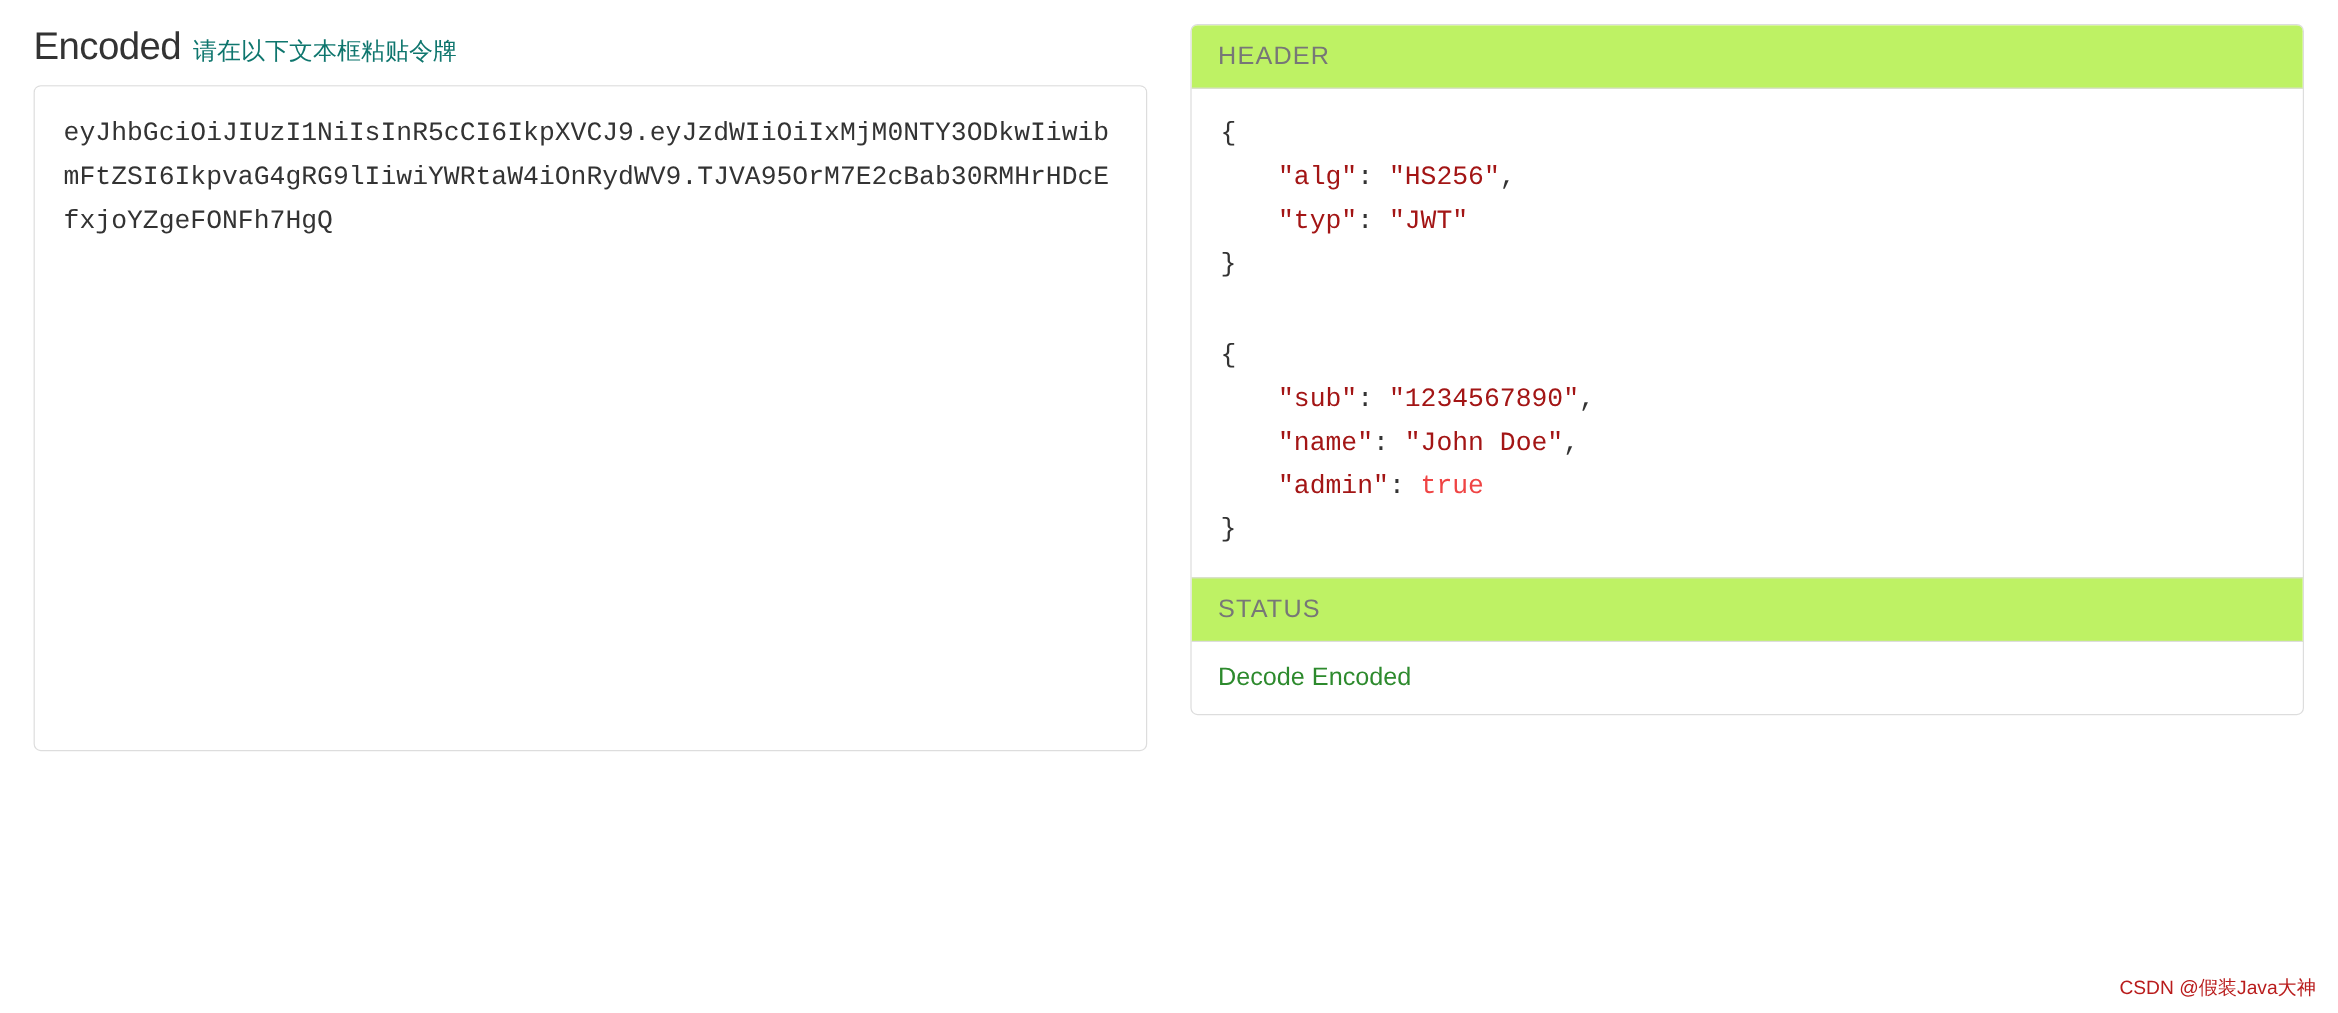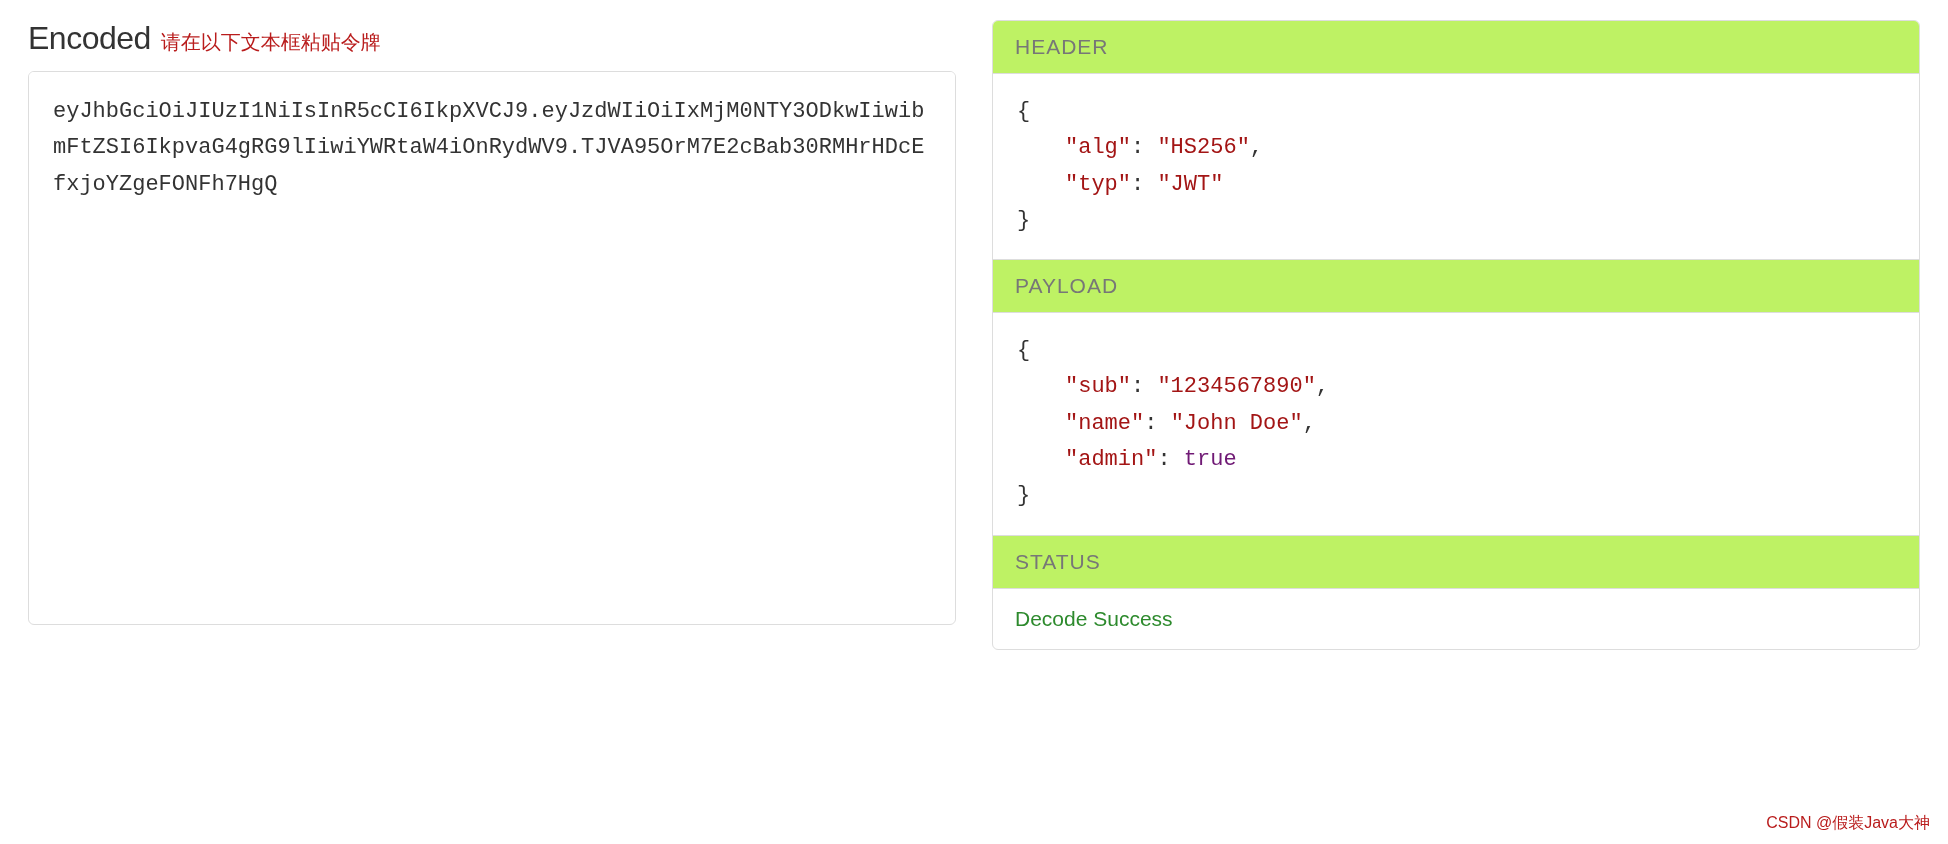--- a/index.html
+++ b/index.html
@@ -30,21 +30,21 @@
     }
     .title-main {
       font-size: 32px;
       font-weight: 400;
       color: #333;
       letter-spacing: -0.5px;
     }
     .title-sub {
       font-size: 20px;
       font-weight: 300;
-      color: #b91c1c;
+      color: #0f766e;
     }
     .panel-box {
       border: 1px solid #ddd;
       border-radius: 6px;
       background: #fff;
       overflow: hidden;
     }
     .encoded-textarea {
       width: 100%;
       height: 548px;
@@ -83,21 +83,21 @@
     .json-indent {
       padding-left: 48px;
     }
     .json-key {
       color: #a31515;
     }
     .json-string {
       color: #a31515;
     }
     .json-bool {
-      color: #701a75;
+      color: #ef4444;
     }
     .json-punct {
       color: #333;
     }
     .status-body {
       padding: 18px 22px;
       font-size: 21px;
       font-weight: 300;
       color: #2d8a2d;
     }
@@ -134,36 +134,35 @@
         <div><span class="json-punct">{</span></div>
         <div class="json-indent">
           <span class="json-key">"alg"</span><span class="json-punct">: </span><span class="json-string">"HS256"</span><span class="json-punct">,</span>
         </div>
         <div class="json-indent">
           <span class="json-key">"typ"</span><span class="json-punct">: </span><span class="json-string">"JWT"</span>
         </div>
         <div><span class="json-punct">}</span></div>
       </div>
 
-      <div class="decode-section-header">PAYLOAD</div>
       <div class="json-body">
         <div><span class="json-punct">{</span></div>
         <div class="json-indent">
           <span class="json-key">"sub"</span><span class="json-punct">: </span><span class="json-string">"1234567890"</span><span class="json-punct">,</span>
         </div>
         <div class="json-indent">
           <span class="json-key">"name"</span><span class="json-punct">: </span><span class="json-string">"John Doe"</span><span class="json-punct">,</span>
         </div>
         <div class="json-indent">
           <span class="json-key">"admin"</span><span class="json-punct">: </span><span class="json-bool">true</span>
         </div>
         <div><span class="json-punct">}</span></div>
       </div>
 
       <div class="decode-section-header">STATUS</div>
-      <div class="status-body">Decode Success</div>
+      <div class="status-body">Decode Encoded</div>
 
     </div>
   </div>
 
 </div>
 
 <div class="watermark">CSDN @假装Java大神</div>
 
 </body></html>

